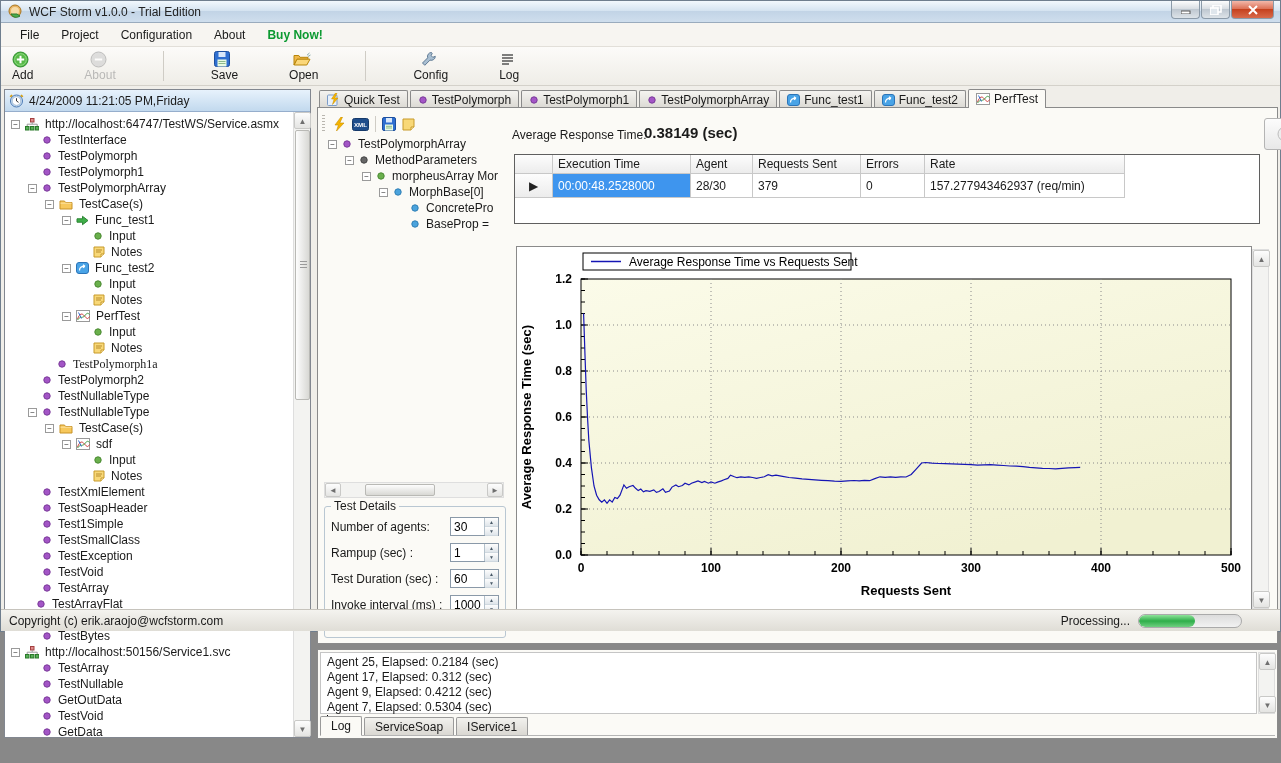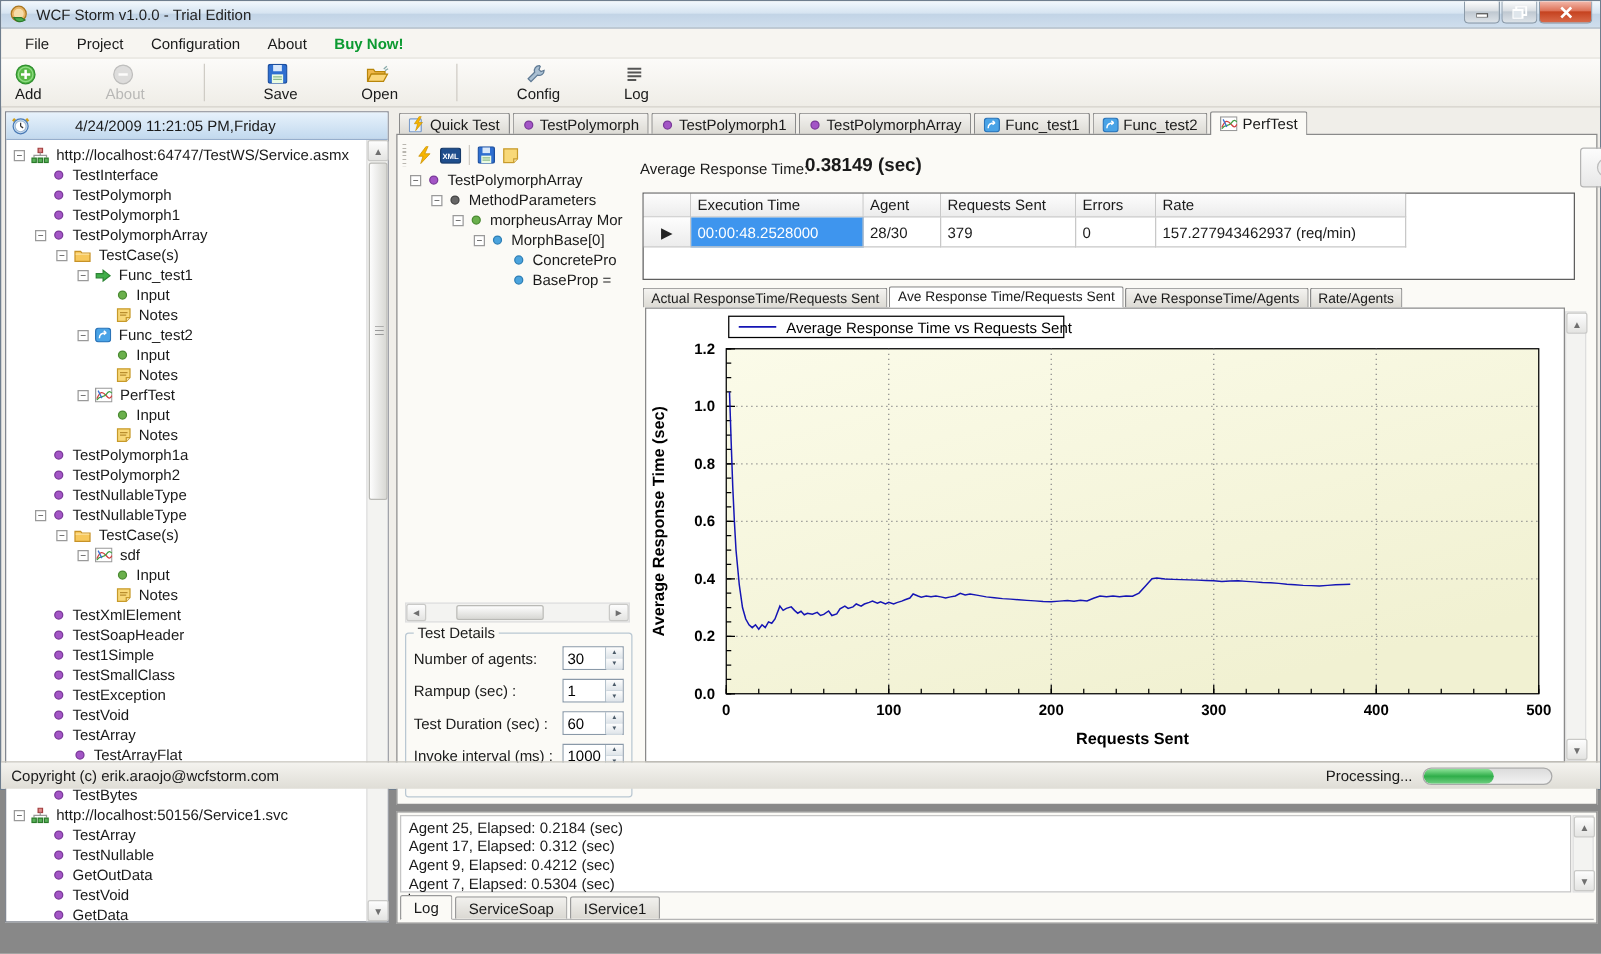--- a/index.html
+++ b/index.html
@@ -27,21 +27,21 @@
   
   .toolbar { position:absolute; left:0; top:46px; right:0; height:39px;
     background:linear-gradient(#fcfbf9,#efede7); border-bottom:1px solid #d4d1ca; display:flex; align-items:stretch; padding-left:4px;gap:37px; }
   .tbtn { display:flex; flex-direction:column; align-items:center; justify-content:center; padding:1px 7px; font-size:12px; }
   .tbtn .ticon { height:17px; display:flex; align-items:center; }
   .tbtn.disabled { color:#9a9a9a; filter:grayscale(1) opacity(.65); }
   .tsep { width:1px; background:#cfccc5; margin:4px 3px; }
 
   
   .leftpanel { position:absolute; left:3px; top:88px; width:307px; height:649px; background:#fff; border:1px solid #828790; }
-  .datehdr { height:22px; background:linear-gradient(#e7f2fc,#c2d9ee); border-bottom:1px solid #96aecc; display:flex; align-items:center; padding-left:4px;gap:31px; }
+  .datehdr { height:22px; background:linear-gradient(#e7f2fc,#c2d9ee); border-bottom:1px solid #96aecc; display:flex; align-items:center; padding-left:4px; }
   .datehdr .ticon { margin-right:5px; }
   .tree { position:absolute; left:0; top:22px; right:17px; bottom:0; overflow:hidden; padding-top:4px; }
   .trow { height:16px; display:flex; align-items:center; white-space:nowrap; }
   .exp { width:9px; height:9px; border:1px solid #9a9a9a; background:#fff; font-size:8px; line-height:7px; text-align:center; color:#333; margin-right:5px; flex:none; }
   .spacer { width:14px; flex:none; }
   .ticon { display:inline-flex; align-items:center; justify-content:center; margin-right:4px; flex:none; }
   .tlabel { padding:0 2px; }
 
   
   .vscroll { position:absolute; top:22px; right:0; bottom:0; width:17px; background:#f3f3f1; border-left:1px solid #dedede; }
@@ -384,21 +384,21 @@
           <span class="spacer"></span>
           <span class="ticon">
             <svg width="12" height="12">
               <path d="M1 1h10v7l-3 3H1z" fill="#f8d878" stroke="#c79a2a"></path>
               <path d="M8 11V8h3" fill="#fcedbe" stroke="#c79a2a"></path>
               <path d="M3 4h6M3 6h5" stroke="#b98e2f"></path>
             </svg>
           </span>
           <span class="tlabel">Notes</span>
         </div>
-        <div class="trow" style="padding-left: 23px;">
+        <div class="trow" style="padding-left: 38px; font-family: Liberation Serif, serif;">
           <span class="spacer"></span>
           <span class="ticon">
             <svg width="10" height="10">
               <circle cx="5" cy="5" r="3.2" fill="#a355c6" stroke="#7a3a99"></circle>
             </svg>
           </span>
           <span class="tlabel">TestPolymorph1a</span>
         </div>
         <div class="trow" style="padding-left: 23px;">
           <span class="spacer"></span>
@@ -525,21 +525,21 @@
         </div>
         <div class="trow" style="padding-left: 23px;">
           <span class="spacer"></span>
           <span class="ticon">
             <svg width="10" height="10">
               <circle cx="5" cy="5" r="3.2" fill="#a355c6" stroke="#7a3a99"></circle>
             </svg>
           </span>
           <span class="tlabel">TestArray</span>
         </div>
-        <div class="trow" style="padding-left: 40px; align-items: center;">
+        <div class="trow" style="padding-left: 17px; align-items: center;">
           <span class="spacer"></span>
           <span class="ticon">
             <svg width="10" height="10">
               <circle cx="5" cy="5" r="3.2" fill="#a355c6" stroke="#7a3a99"></circle>
             </svg>
           </span>
           <span class="tlabel">TestArrayFlat</span>
         </div>
         <div class="trow" style="padding-left: 23px;">
           <span class="spacer"></span>
@@ -858,26 +858,20 @@
         <div class="dg-row">
           <div class="dg-cell dg-data dg-rowhdr" style="width:38px">▶</div>
           <div class="dg-cell dg-data dg-sel" style="width:138px">00:00:48.2528000</div>
           <div class="dg-cell dg-data" style="width:62px">28/30</div>
           <div class="dg-cell dg-data" style="width:108px">379</div>
           <div class="dg-cell dg-data" style="width:64px">0</div>
           <div class="dg-cell dg-data" style="width:200px">157.277943462937 (req/min)</div>
         </div>
       </div>
 
-    <div class="ctabs" id="chart-tabstrip">
-        <div class="ctab">Actual ResponseTime/Requests Sent</div>
-        <div class="ctab active">Ave Response Time/Requests Sent</div>
-        <div class="ctab">Ave ResponseTime/Agents</div>
-        <div class="ctab">Rate/Agents</div>
-      </div>
     <div class="chartpanel" id="chart-host"><svg width="734" height="362">
           <defs>
             <linearGradient id="pg" x1="0" y1="0" x2="0.6" y2="1">
               <stop offset="0" stop-color="#fbfbe9"></stop>
               <stop offset="1" stop-color="#f1f1d2"></stop>
             </linearGradient>
           </defs>
           <rect x="64" y="32" width="650" height="276" fill="url(#pg)" stroke="#000"></rect>
           <line x1="64" y1="262" x2="714" y2="262" stroke="#8a8a8a" stroke-dasharray="1 3"></line>
           <line x1="64" y1="216" x2="714" y2="216" stroke="#8a8a8a" stroke-dasharray="1 3"></line>

